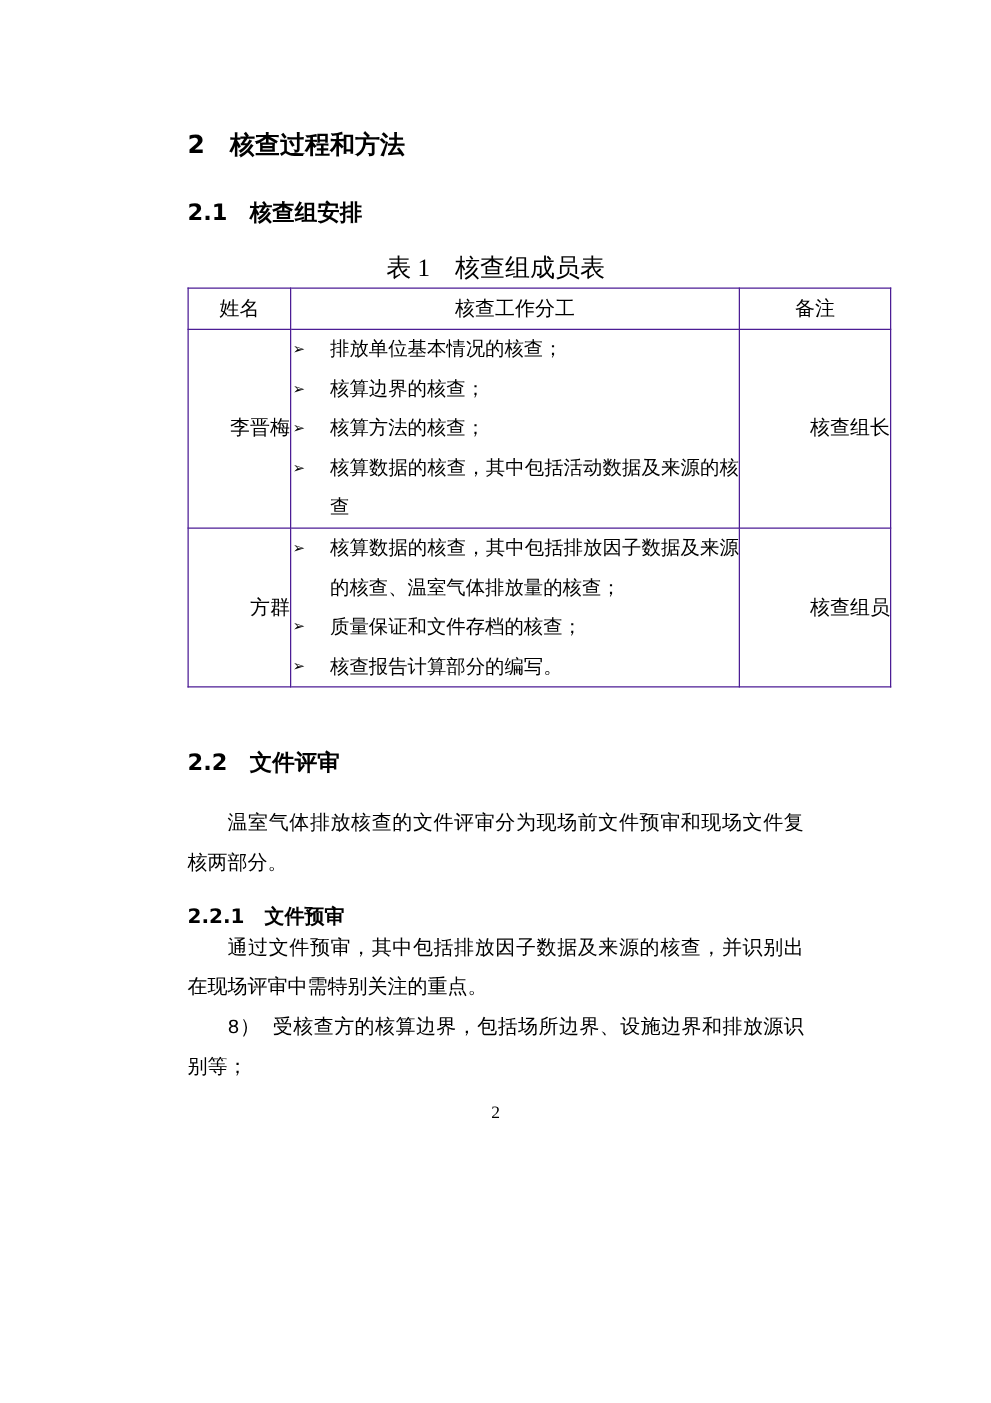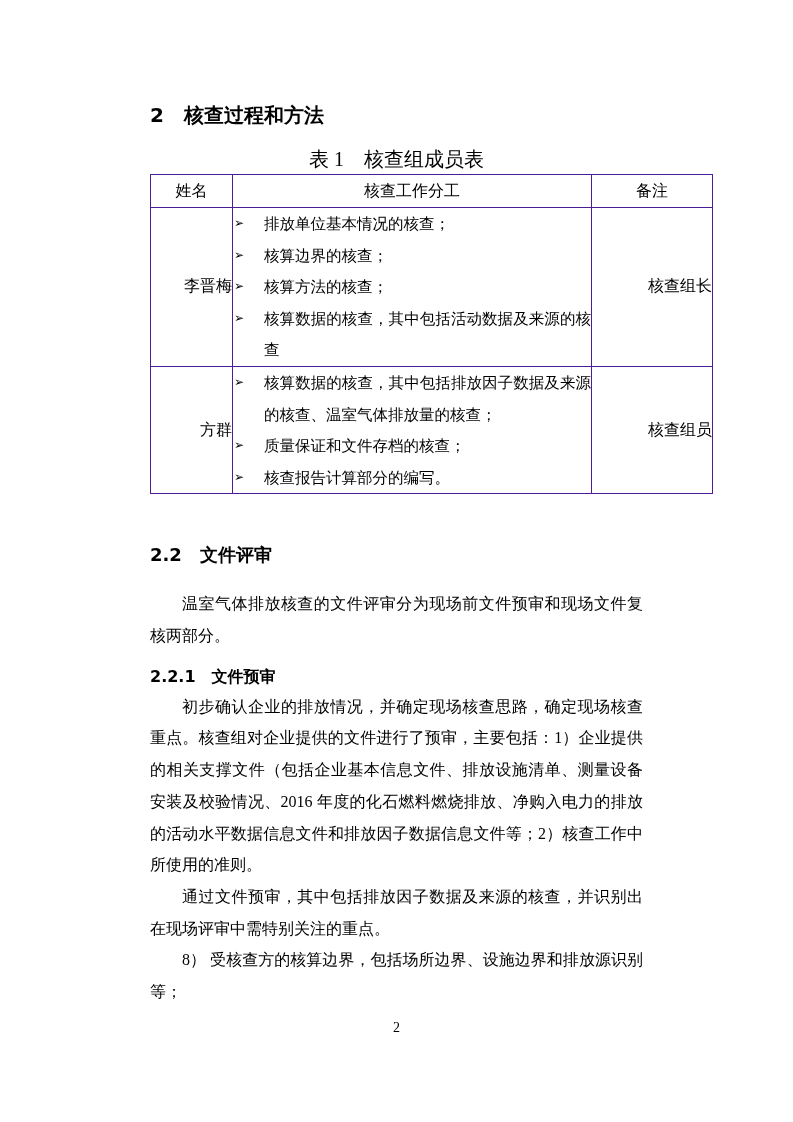--- a/index.html
+++ b/index.html
@@ -90,37 +90,39 @@
     top: 0;
     font-family: "DejaVu Sans", sans-serif;
     font-size: 12px;
   }
   p.body {
     margin: 0;
     font-size: 16px;
     line-height: 31.7px;
     text-align: justify;
     text-indent: 2em;
+    font-family: Liberation Mono, monospace;
   }
   p.body.first { margin-top: 21px; }
   p.body.after-h3 { margin-top: 3px; }
   .pagenum {
     margin-top: 10px;
     text-align: center;
     font-size: 14px;
     line-height: 20px;
   }
 </style>
 </head>
 <body>
 
 <div class="page">
 
   <h1 class="sec">2　核查过程和方法</h1>
 
+  <h2 class="sub">2.1　核查组安排</h2>
 
   <div class="tbl-caption">表 1　核查组成员表</div>
 
   <table class="members">
     <colgroup>
         <col class="c1">
         <col class="c2">
         <col class="c3">
       </colgroup>
     <thead>
@@ -156,21 +158,20 @@
       </tr>
     </tbody>
   </table>
 
   <h2 class="sub gap-large">2.2　文件评审</h2>
 
   <p class="body first">温室气体排放核查的文件评审分为现场前文件预审和现场文件复核两部分。</p>
 
   <h3 class="subsub">2.2.1　文件预审</h3>
 
-  <p class="body after-h3">初步确认企业的排放情况，并确定现场核查思路，确定现场核查重点。核查组对企业提供的文件进行了预审，主要包括：1）企业提供的相关支撑文件（包括企业基本信息文件、排放设施清单、测量设备 安装及校验情况、2016 年度的化石燃料燃烧排放、净购入电力的排放的活动水平数据信息文件和排放因子数据信息文件等；2）核查工作中所使用的准则。</p>
 
   <p class="body">通过文件预审，其中包括排放因子数据及来源的核查，并识别出在现场评审中需特别关注的重点。</p>
 
   <p class="body">8） 受核查方的核算边界，包括场所边界、设施边界和排放源识别等；</p>
 
   <div class="pagenum">2</div>
 
 </div>
 
 </body></html>

